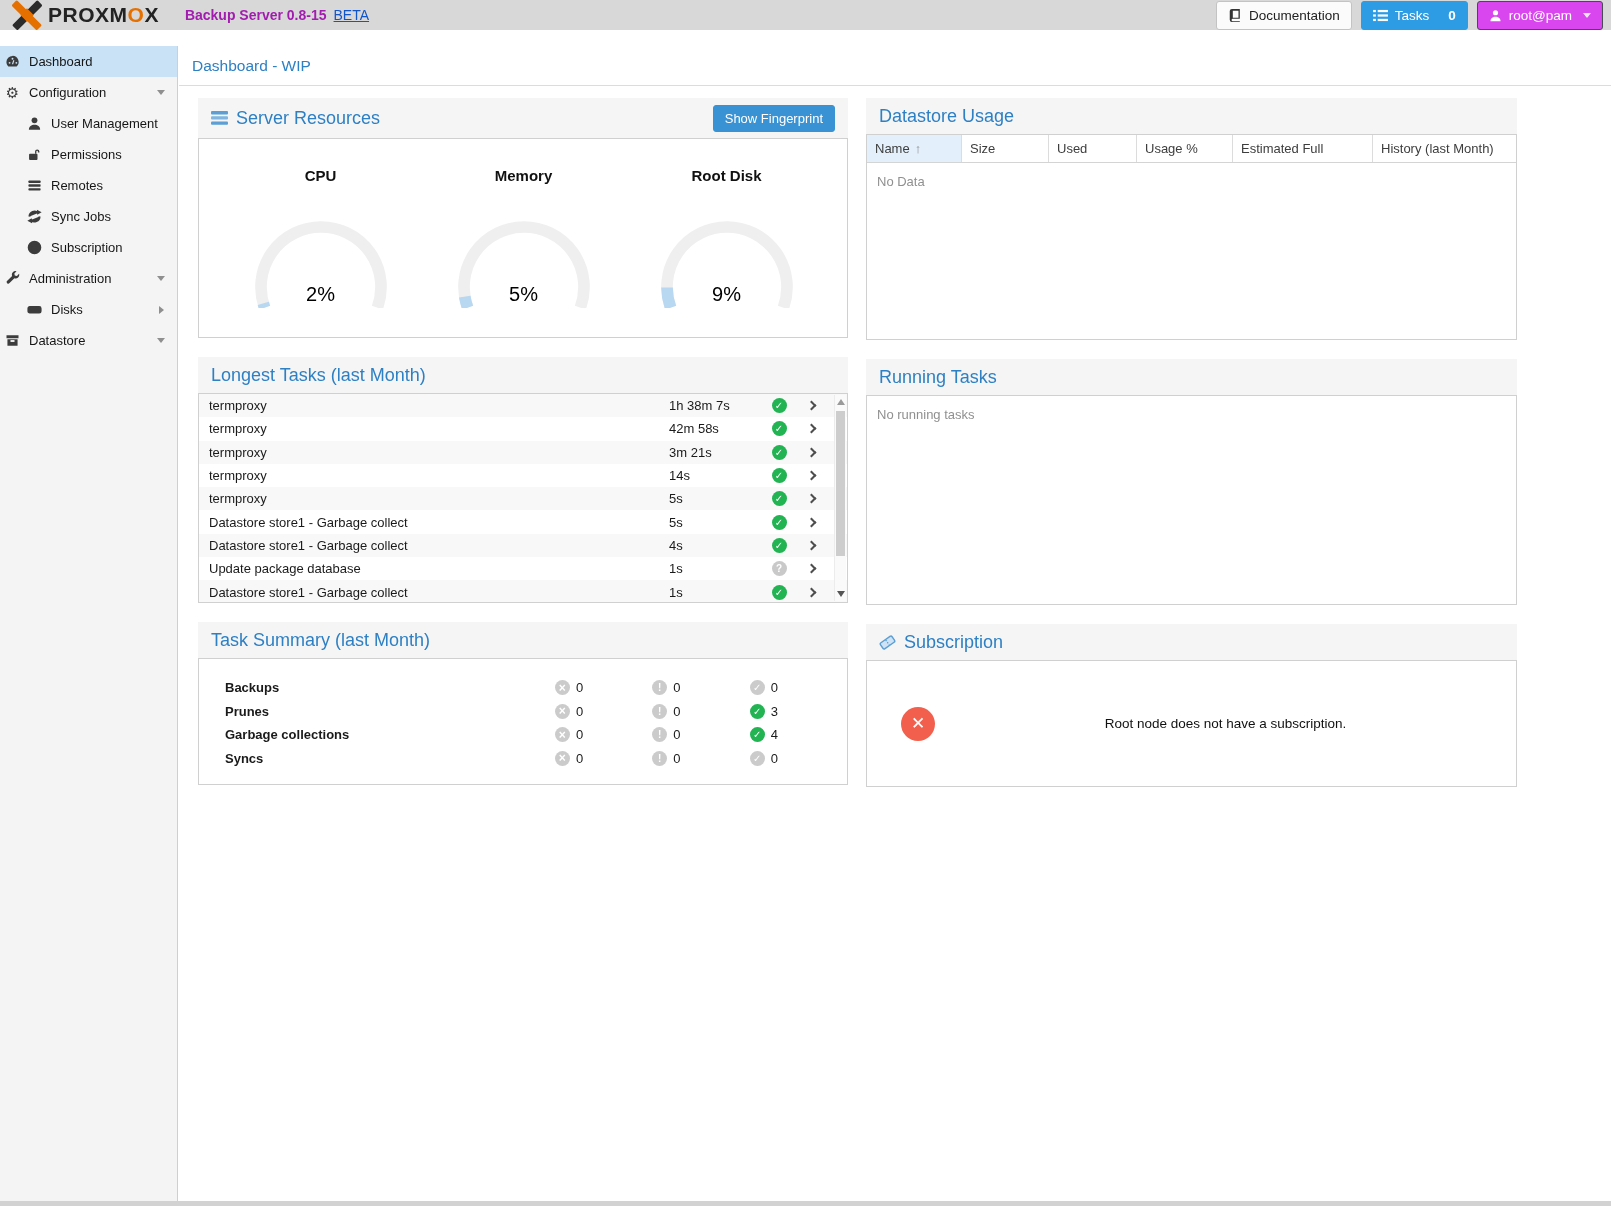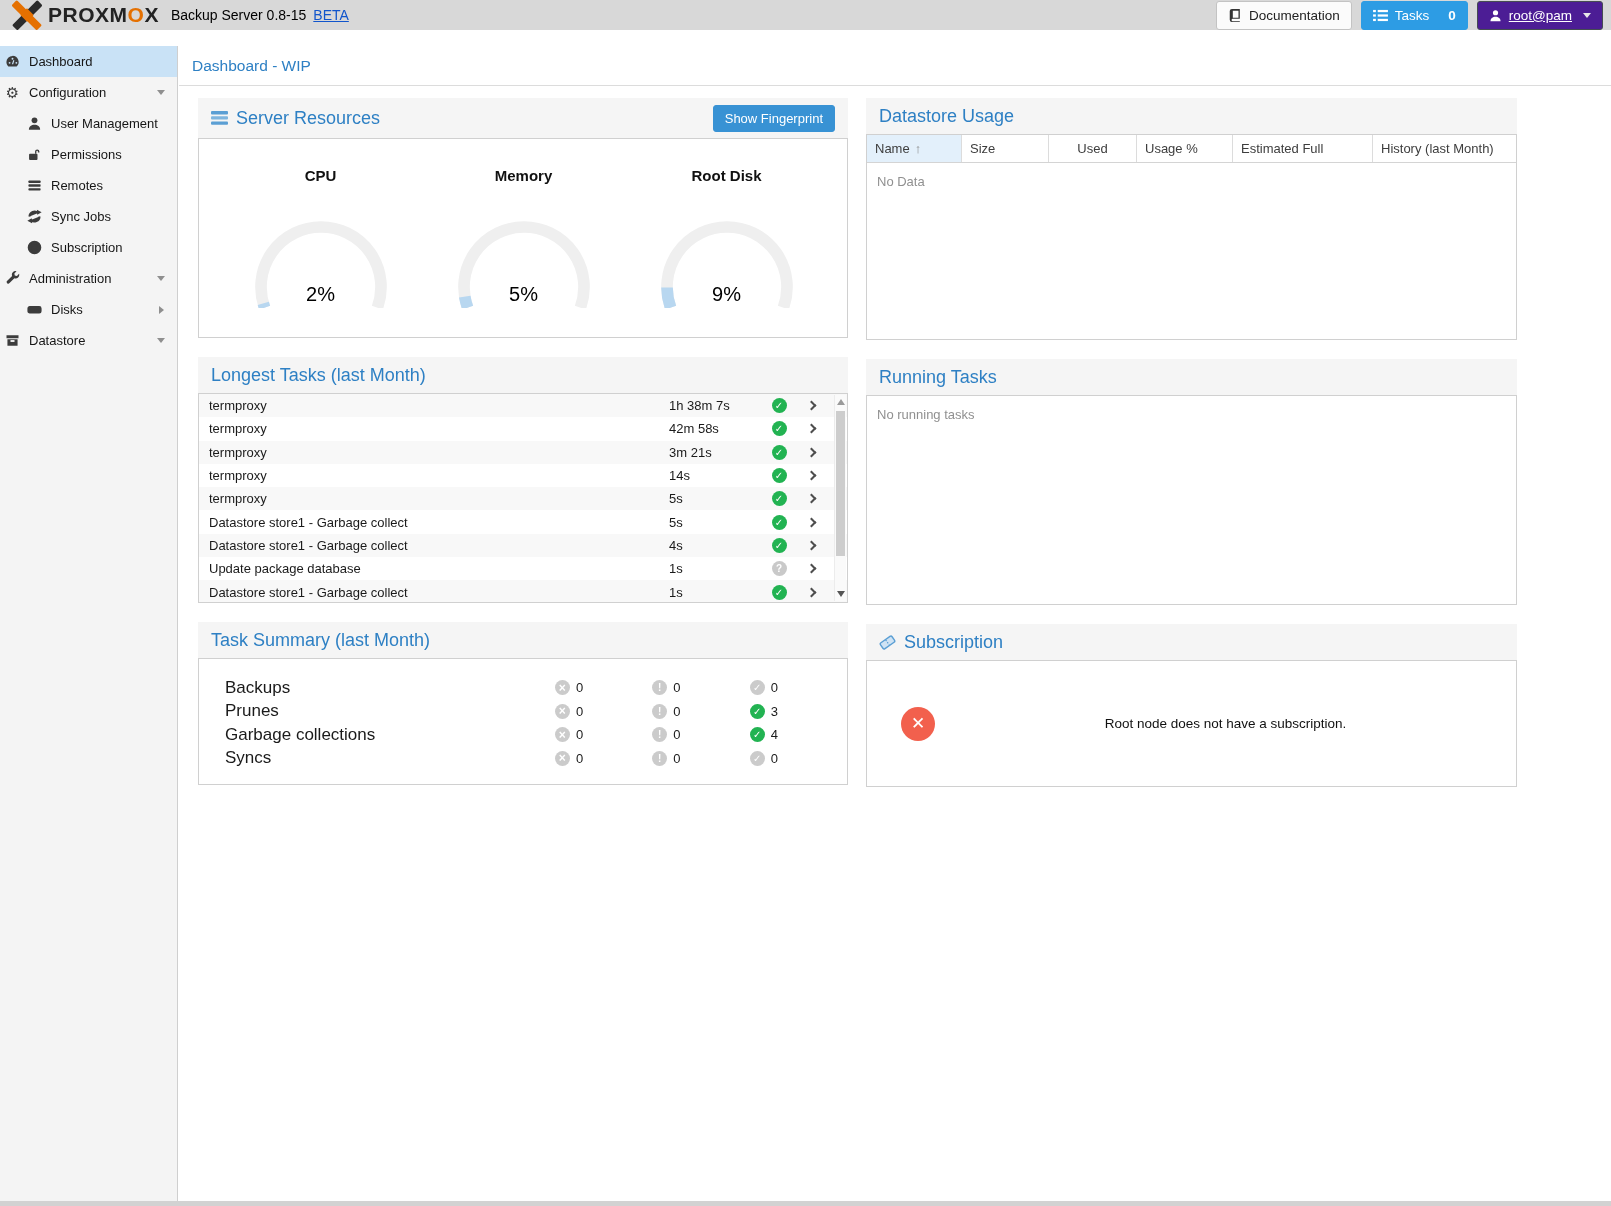--- a/index.html
+++ b/index.html
@@ -5,28 +5,28 @@
   * { margin:0; padding:0; box-sizing:border-box; }
   html,body { width:1611px; height:1206px; }
   body { font-family:"Liberation Sans","DejaVu Sans",sans-serif; font-size:13px; color:#1a1a1a; background:#fff; }
   .screen { position:relative; width:1611px; height:1206px; overflow:hidden; background:#fff; }
 
   
   .topbar { position:absolute; top:0; left:0; right:0; height:30px; background:#d8d8d8; display:flex; align-items:center; padding:0 8px; }
   .logo { display:flex; align-items:center; gap:6px; margin-left:4px; }
   .logo-word { font-weight:bold; font-size:21px; letter-spacing:.5px; color:#232323; }
   .logo-word .ox { color:#e57000; }
-  .product-name { margin-left:12px; font-size:14px; color:#000000; }
+  .product-name { margin-left:26px; font-size:14px; color:#a21caf;font-weight:bold; }
   .beta-link { margin-left:7px; font-size:14px; color:#1155cc; text-decoration:underline; cursor:pointer; }
   .topbar-right { margin-left:auto; display:flex; align-items:center; gap:9px;text-align:center; }
   .tb-btn { height:29px; display:inline-flex; align-items:center; gap:7px; padding:0 11px; border-radius:3px; font-size:13.5px; cursor:pointer; }
   .btn-doc { background:#fbfbfb; border:1px solid #c3c3c3; color:#222; }
   .btn-tasks { background:#2d9ce4; border:1px solid #2d9ce4; color:#fff; }
   .btn-tasks .count { margin-left:12px; font-weight:bold; }
-  .btn-user { background:#4c1d95; border:1px solid #464c52; color:#fff;text-decoration:underline; }
+  .btn-user { background:#d946ef; border:1px solid #464c52; color:#fff; }
   .caret-down-w { width:0; height:0; border-left:4px solid transparent; border-right:4px solid transparent; border-top:5px solid #e8e8e8; margin-left:4px; }
 
   
   .sidebar { position:absolute; top:46px; left:0; width:178px; bottom:5px; background:#f4f4f4; border-right:1px solid #cfcfcf; }
   .nav-item { height:31px; display:flex; align-items:center; padding:0 8px 0 4px; cursor:pointer; color:#161616; }
   .nav-item.selected { background:#c9e2f6; }
   .nav-item.sub { padding-left:26px; }
   .nav-icon { width:17px; height:17px; display:inline-flex; align-items:center; justify-content:center; margin-right:8px; flex:none; }
   .nav-icon svg { width:15px; height:15px; fill:#3c3c3c; }
   .nav-icon .glyph { font-size:15px; color:#3c3c3c; line-height:1; }
@@ -60,21 +60,21 @@
   .gauge-wrap { position:relative; width:150px; margin:0 auto; }
   .gauge-wrap svg { display:block; }
   .gauge-val { position:absolute; left:0; right:0; bottom:2px; font-size:20px; color:#000; }
 
   
   .du-body { height:206px; }
   .du-head { display:flex; height:28px; border-bottom:1px solid #d4d4d4; }
   .du-cell { border-right:1px solid #dcdcdc; padding:6px 8px 0 8px; font-size:13px; color:#3d3d3d; white-space:nowrap; overflow:hidden; cursor:pointer; }
   .du-cell.sorted { background:#e3f0fb; }
   .du-cell .sort-arrow { color:#8a8a8a; margin-left:5px; }
-  .du-c0{width:95px;} .du-c1{width:87px;} .du-c2{width:88px;text-align:center;} .du-c3{width:96px;} .du-c4{width:140px;} .du-c5{flex:1; border-right:none;}
+  .du-c0{width:95px;} .du-c1{width:87px;} .du-c2{width:88px;} .du-c3{width:96px;} .du-c4{width:140px;} .du-c5{flex:1; border-right:none;}
   .empty-text { padding:11px 10px; color:#909090; }
 
   
   .lt-body { height:210px; overflow:hidden; }
   .lt-row { display:flex; align-items:center; height:23.3px; padding-left:10px; font-size:13px; cursor:pointer; }
   .lt-row:nth-child(odd) { background:#f8f8f8; }
   .lt-name { width:460px; white-space:nowrap; overflow:hidden; }
   .lt-dur { width:95px; }
   .lt-status { width:30px; display:flex; justify-content:center; }
   .lt-chev { width:34px; display:flex; justify-content:center; }
@@ -97,21 +97,21 @@
   .sb-thumb { position:absolute; top:16px; left:1px; width:9px; height:145px; background:#cdcdcd; cursor:pointer; }
   .sb-up { position:absolute; top:4px; left:2px; width:0; height:0; border-left:4px solid transparent; border-right:4px solid transparent; border-bottom:6px solid #9a9a9a; cursor:pointer; }
   .sb-down { position:absolute; bottom:4px; left:2px; width:0; height:0; border-left:4px solid transparent; border-right:4px solid transparent; border-top:6px solid #555; cursor:pointer; }
 
   
   .rt-body { height:210px; }
 
   
   .ts-body { height:127px; padding:17px 0 0 26px; }
   .ts-row { display:flex; align-items:center; height:23.5px; }
-  .ts-label { width:332px; font-size:17px; }
+  .ts-label { width:332px; font-size:13px;font-weight:bold; }
   .ts-stat { width:98px; display:flex; align-items:center; gap:6px; font-size:13px; }
 
   
   .sub-body { height:127px; display:flex; align-items:center; }
   .sub-x-circle { width:34px; height:34px; border-radius:50%; background:#f2604d; color:#fff; display:flex; align-items:center; justify-content:center; font-size:17px; font-weight:bold; margin-left:34px; flex:none; }
   .sub-msg { flex:1; text-align:center; font-size:13.5px; color:#111; }
 
   .bottom-strip { position:absolute; left:0; right:0; bottom:0; height:5px; background:#d2d2d2; }
 </style>
 </head>

